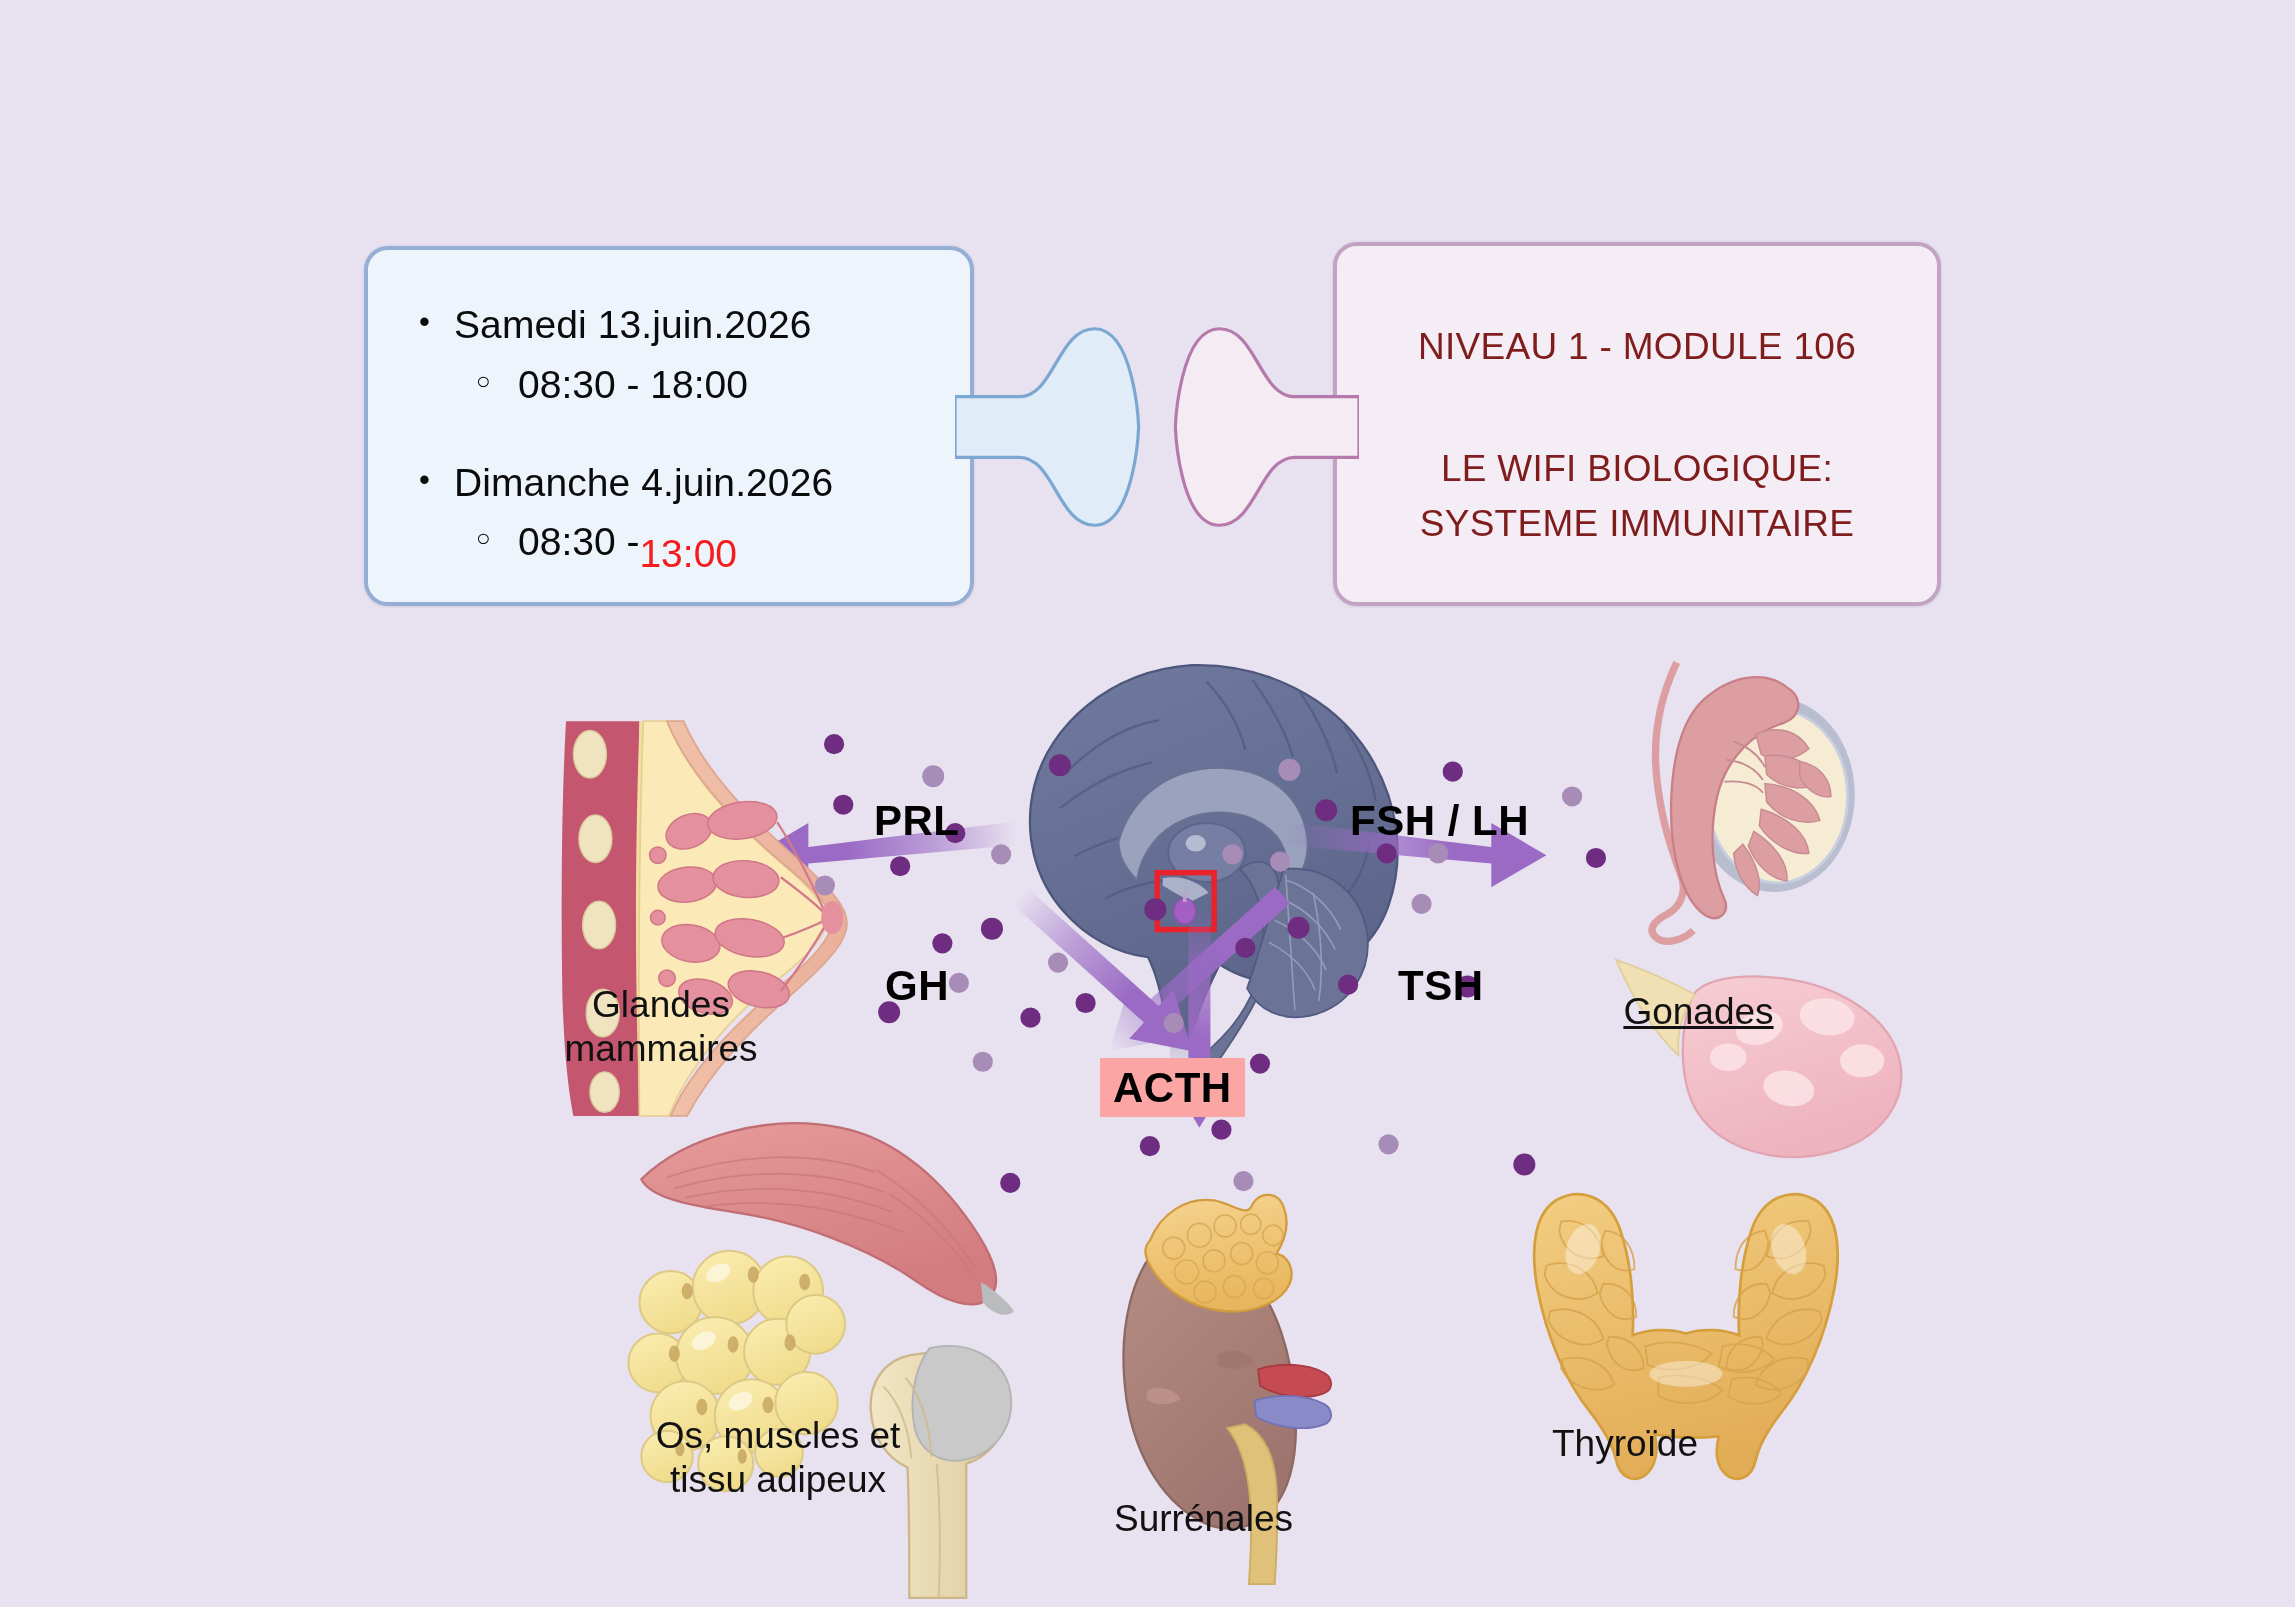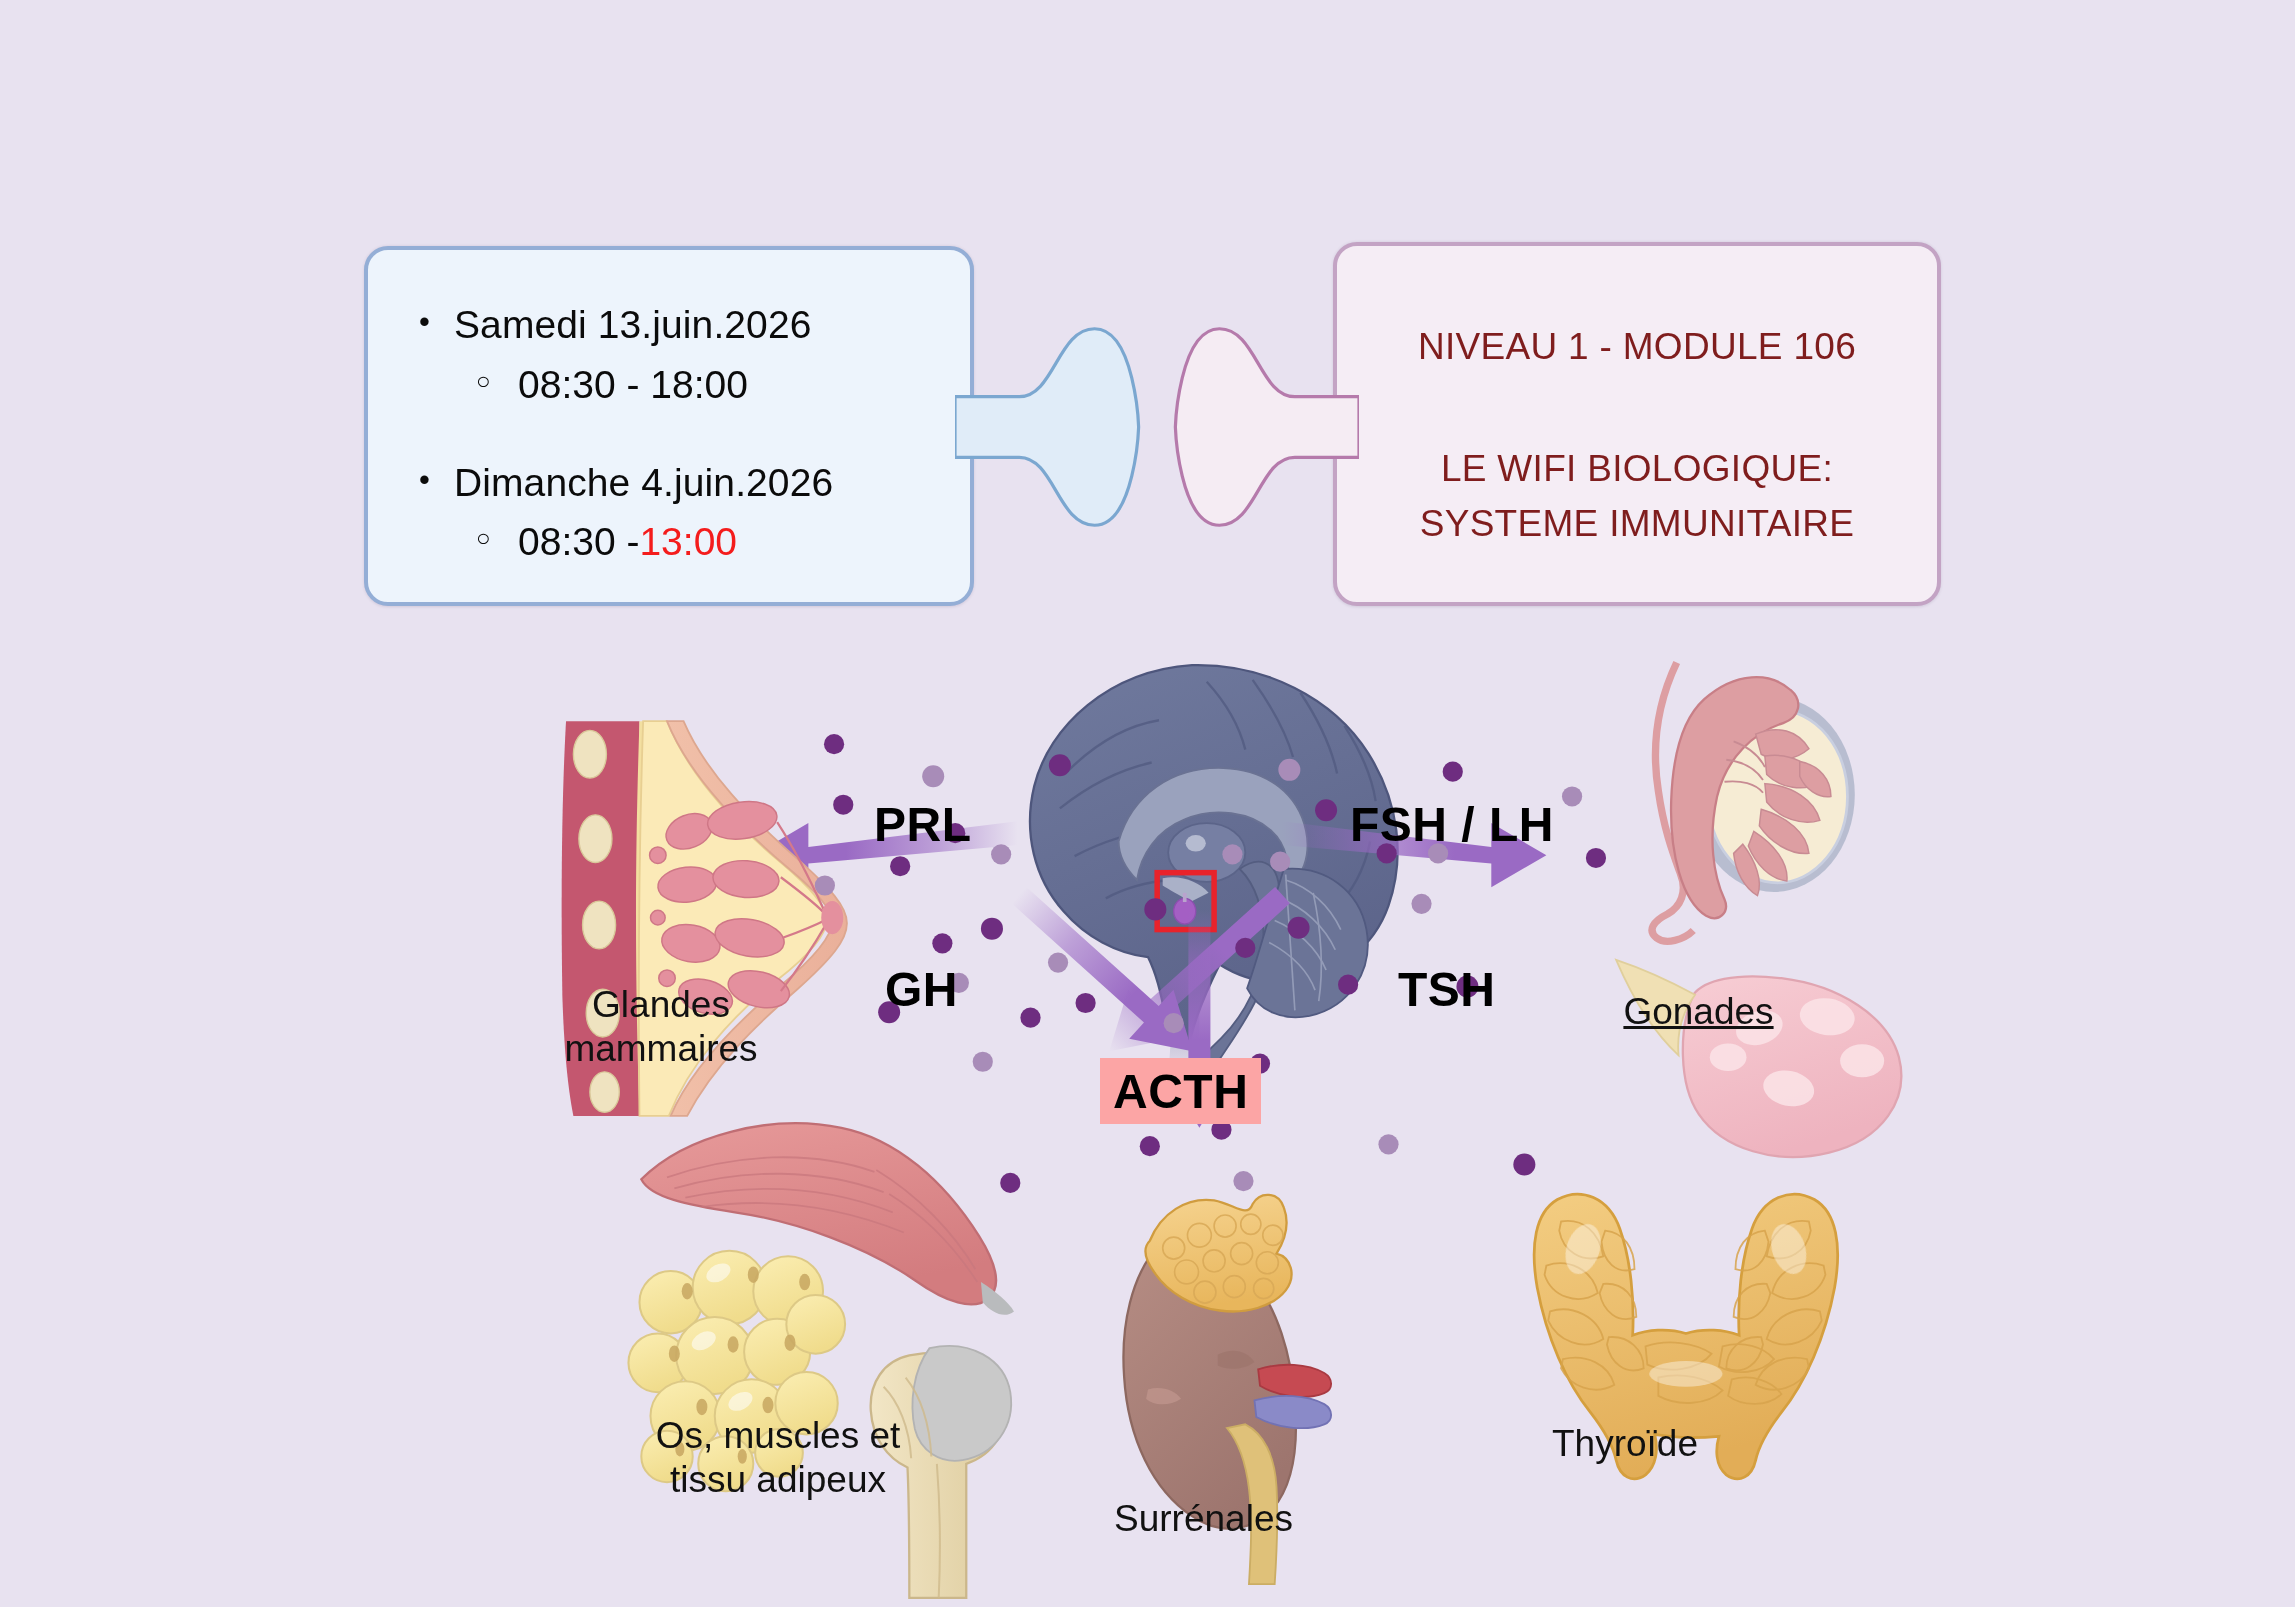--- a/index.html
+++ b/index.html
@@ -39,21 +39,21 @@
     width: 35px; flex: 0 0 35px; font-size: 31px; line-height: 1.35;
   }
   .lvl2 {
     display: flex; align-items: flex-start;
     font-size: 39px; color: #0b0b0b; line-height: 1.25;
     margin: 11px 0 0 57px;
   }
   .lvl2 .bullet-o {
     width: 42px; flex: 0 0 42px; font-size: 24px; line-height: 1.7;
   }
-  .hl-red { color: #f41c1c; }
+  .hl-red { color: #f41c1c; margin-top: 12px; }
   .gap-row { height: 40px; }
 
   .title-body {
     padding: 73px 31px 0 31px;
     text-align: center;
     font-size: 37px;
     color: #7f1d1d;
     line-height: 1.5;
     letter-spacing: 0.3px;
   }
@@ -62,21 +62,21 @@
   
   #connector { position: absolute; left: 955px; top: 312px; width: 404px; height: 230px; }
 
   
   #diagram { position: absolute; left: 0; top: 634px; width: 2296px; height: 973px; }
 
   .hlabel {
     position: absolute;
     font-weight: bold;
     color: #000;
-    font-size: 48px;
+    font-size: 42px;
     letter-spacing: 0.5px;
     white-space: nowrap;
   }
   .hlabel.boxed { background: #fca5a5; padding: 5.5px 13px; }
 
   .olabel {
     position: absolute;
     font-size: 37px;
     color: #111;
     text-align: center;

